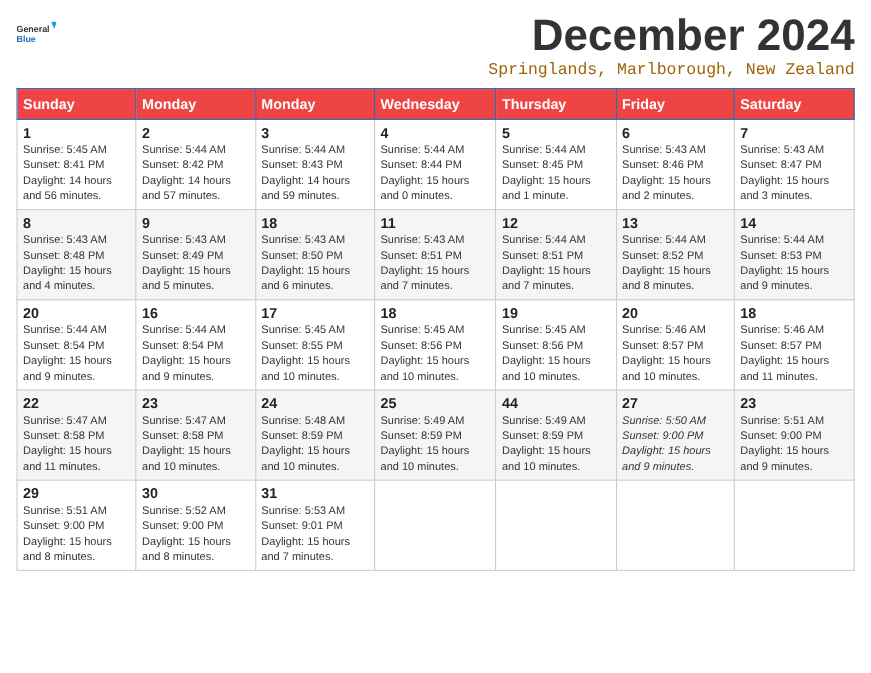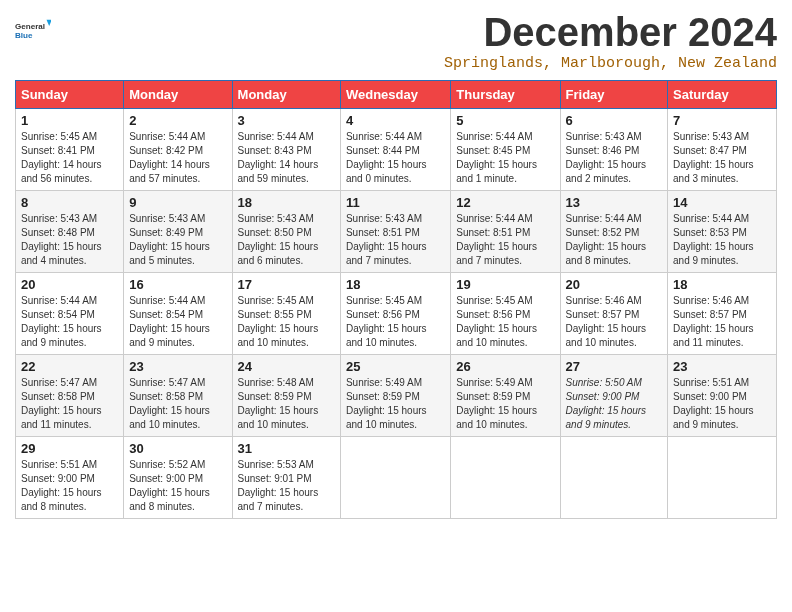--- a/index.html
+++ b/index.html
@@ -282,21 +282,21 @@
 and 10 minutes.</div>
         </td>
         <td>
           <span class="day-num">25</span>
           <div class="day-info" style="white-space: pre-line;">Sunrise: 5:49 AM
 Sunset: 8:59 PM
 Daylight: 15 hours
 and 10 minutes.</div>
         </td>
         <td>
-          <span class="day-num">26</span>
+          <span class="day-num">44</span>
           <div class="day-info" style="white-space: pre-line;">Sunrise: 5:49 AM
 Sunset: 8:59 PM
 Daylight: 15 hours
 and 10 minutes.</div>
         </td>
         <td>
           <span class="day-num">27</span>
           <div class="day-info" style="white-space: pre-line; font-style: italic;">Sunrise: 5:50 AM
 Sunset: 9:00 PM
 Daylight: 15 hours

